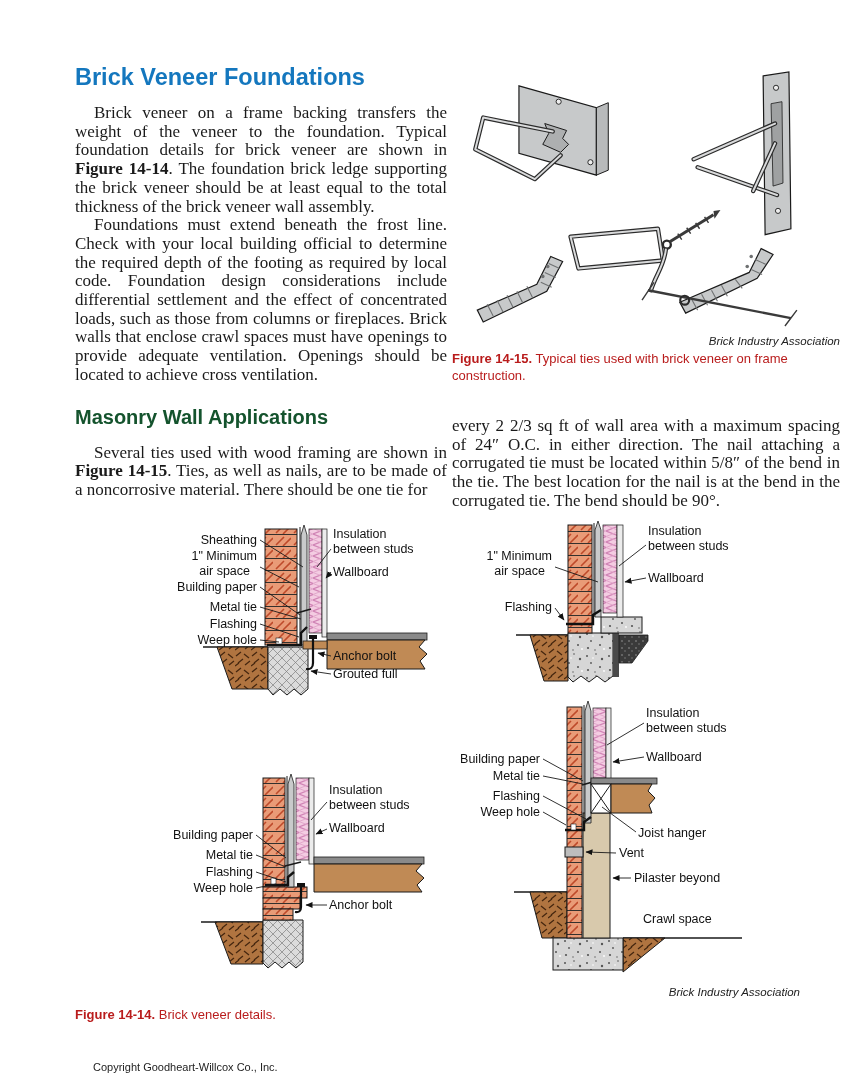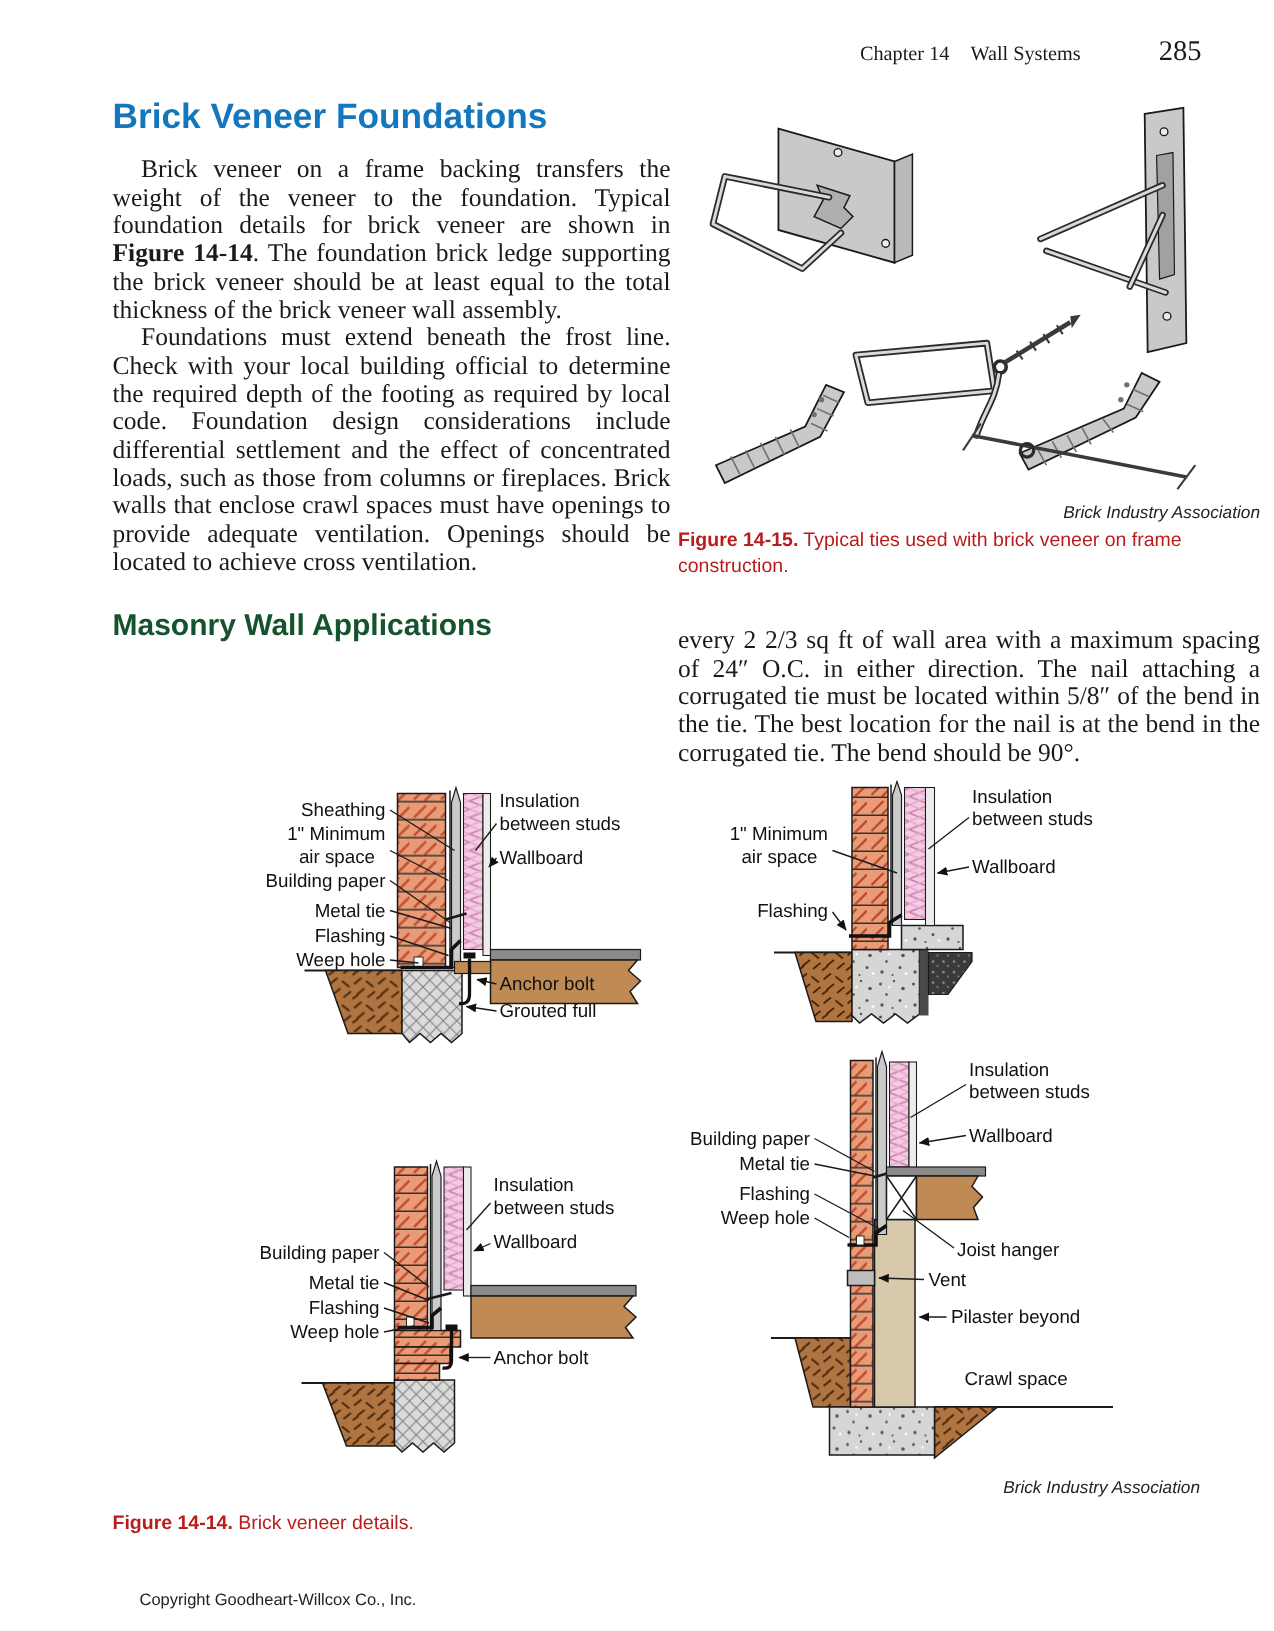--- a/index.html
+++ b/index.html
@@ -70,29 +70,27 @@
         <circle cx="5" cy="5" r="0.7" fill="#888"></circle>
     </pattern>
     <marker id="arr" markerWidth="8" markerHeight="8" refX="6.5" refY="3" orient="auto" markerUnits="userSpaceOnUse">
       <path d="M0,0 L7,3 L0,6 Z" fill="#111"></path>
     </marker>
   </defs>
 </svg>
 
 <div id="page">
 
-  <div class="abs hdr">
-    <span>Chapter 14</span><span class="sect">Wall Systems</span><span class="pg">285</span>
-  </div>
 
   <div class="abs leftcol">
     <h1 class="h-blue">Brick Veneer Foundations</h1>
     <p class="body"><span>Brick veneer on a frame backing transfers the weight of the veneer to the foundation. Typical foundation details for brick veneer are shown in </span><b>Figure 14-14</b><span>. The foundation brick ledge supporting the brick veneer should be at least equal to the total thickness of the brick veneer wall assembly.</span></p>
     <p class="body">Foundations must extend beneath the frost line. Check with your local building official to determine the required depth of the footing as required by local code. Foundation design considerations include differential settlement and the effect of concentrated loads, such as those from columns or fireplaces. Brick walls that enclose crawl spaces must have openings to provide adequate ventilation. Openings should be located to achieve cross ventilation.</p>
     <h1 class="h-red">Masonry Wall Applications</h1>
+    <p class="body"><span>Several ties used with wood framing are shown in </span><b>Figure 14-15</b><span>. Ties, as well as nails, are to be made of a noncorrosive material. There should be one tie for</span></p>
   </div>
 
   <div class="abs rightcol">
     <svg width="388" height="266" viewBox="0 0 388 268">
 
       <g transform="translate(8,6)">
         <polygon points="58,18 136,40 136,108 58,86" fill="#C7C9CA" class="o" stroke-width="1.2"></polygon>
         <polygon points="136,40 148,35 148,103 136,108" fill="#B8BABB" class="o" stroke-width="1"></polygon>
         <circle cx="98" cy="34" r="2.6" fill="#EDEDED" class="o" stroke-width="0.9"></circle>
         <circle cx="130" cy="95" r="2.6" fill="#EDEDED" class="o" stroke-width="0.9"></circle>

